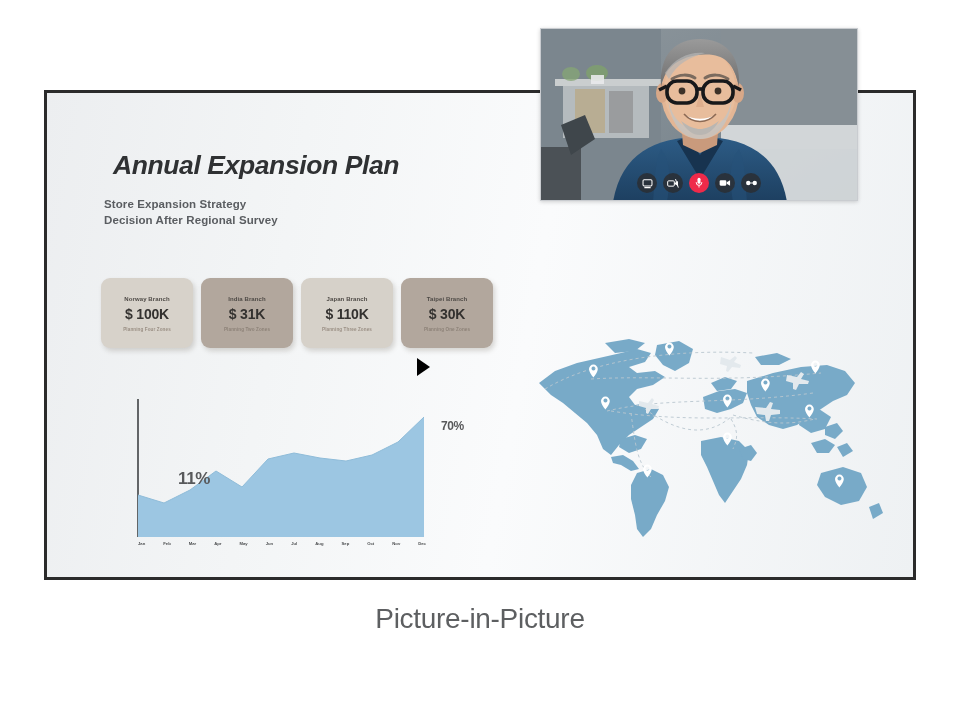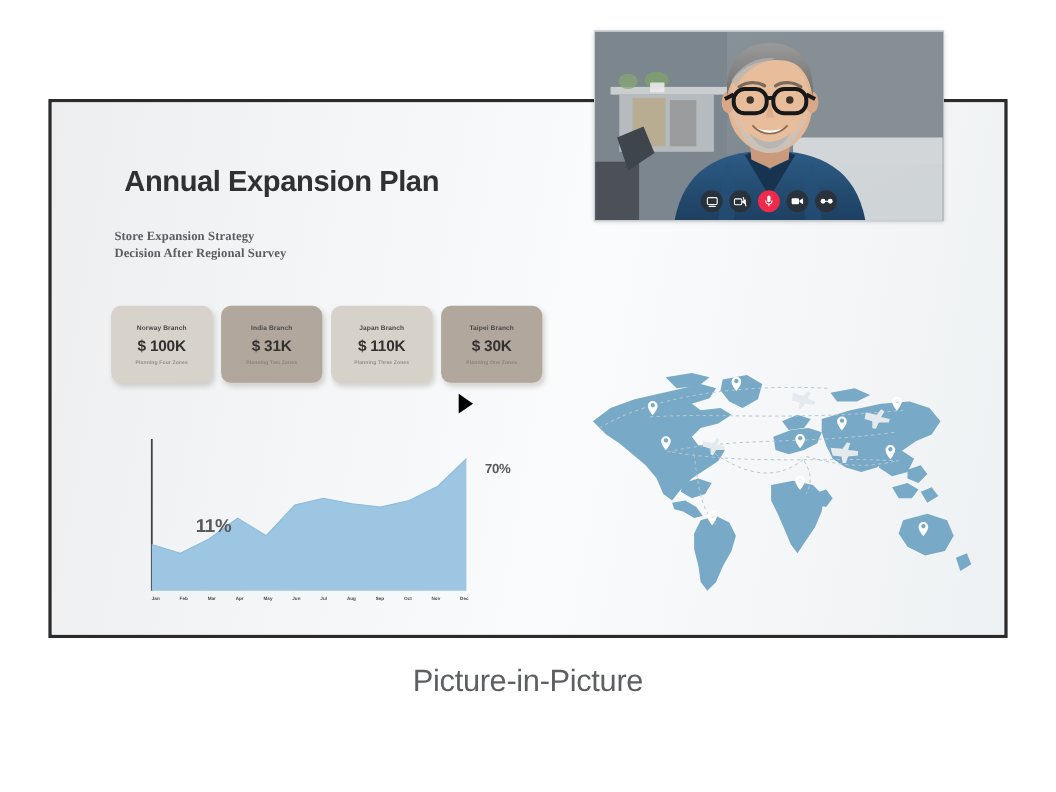--- a/index.html
+++ b/index.html
@@ -22,26 +22,26 @@
   }
   .slide-inner{
     position:absolute; inset:0;
     background:linear-gradient(100deg,#eceef0 0%,#f3f5f6 28%,#fafbfc 55%,#eef1f3 100%);
   }
 
   
   .deck-title{
     position:absolute; left:66px; top:57px;
     font-size:26.5px; font-weight:bold; color:#2f3133;
-    letter-spacing:-0.4px; white-space:nowrap;
+    letter-spacing:-0.4px; white-space:nowrap;font-style:italic;
   }
   .deck-sub{
-    position:absolute; left:57px; top:115px;
+    position:absolute; left:57px; top:104px;
     font-size:11.5px; font-weight:bold; color:#5a5d61;
-    line-height:15.5px; letter-spacing:0.1px;font-family:Liberation Serif, serif;
+    line-height:15.5px; letter-spacing:0.1px;
   }
   .deck-sub div{ white-space:nowrap; }
 
   
   .cards{
     position:absolute; left:54px; top:185px;
     display:flex; gap:8px;
   }
   .card{
     width:92px; height:70px;

